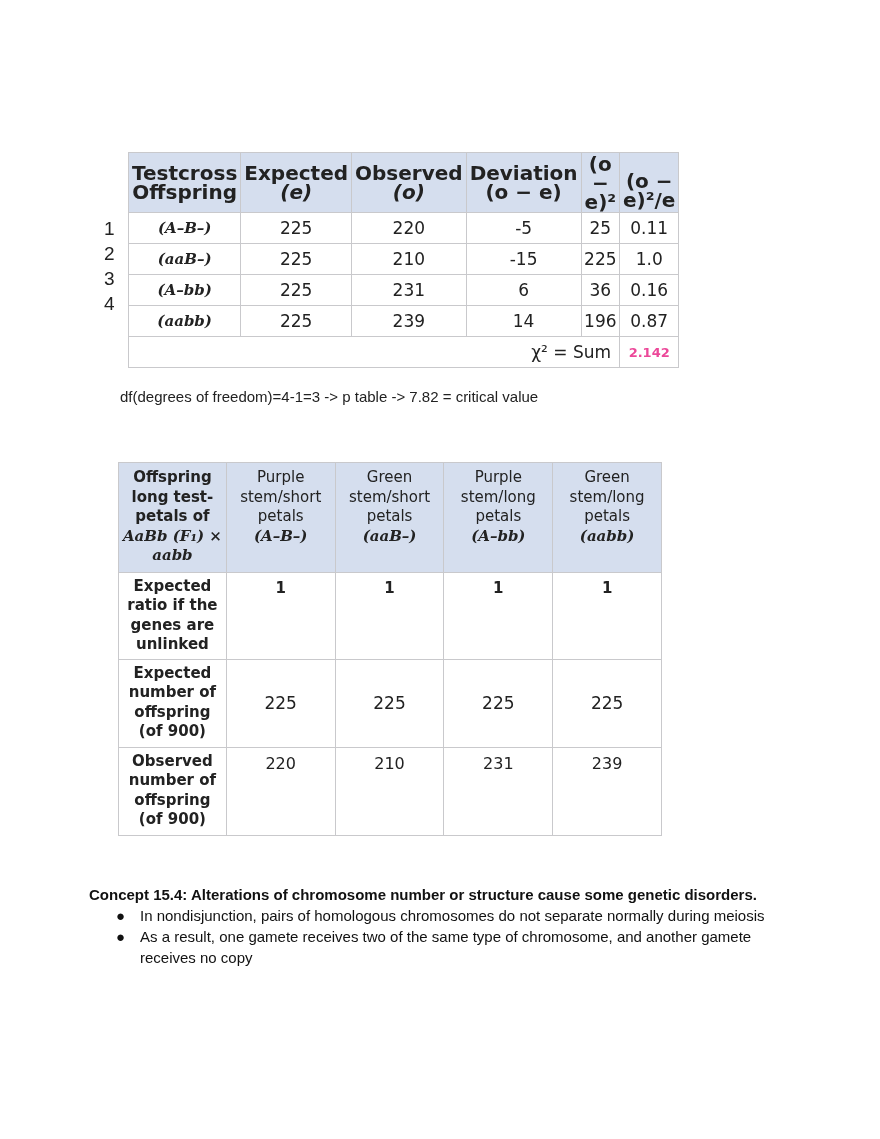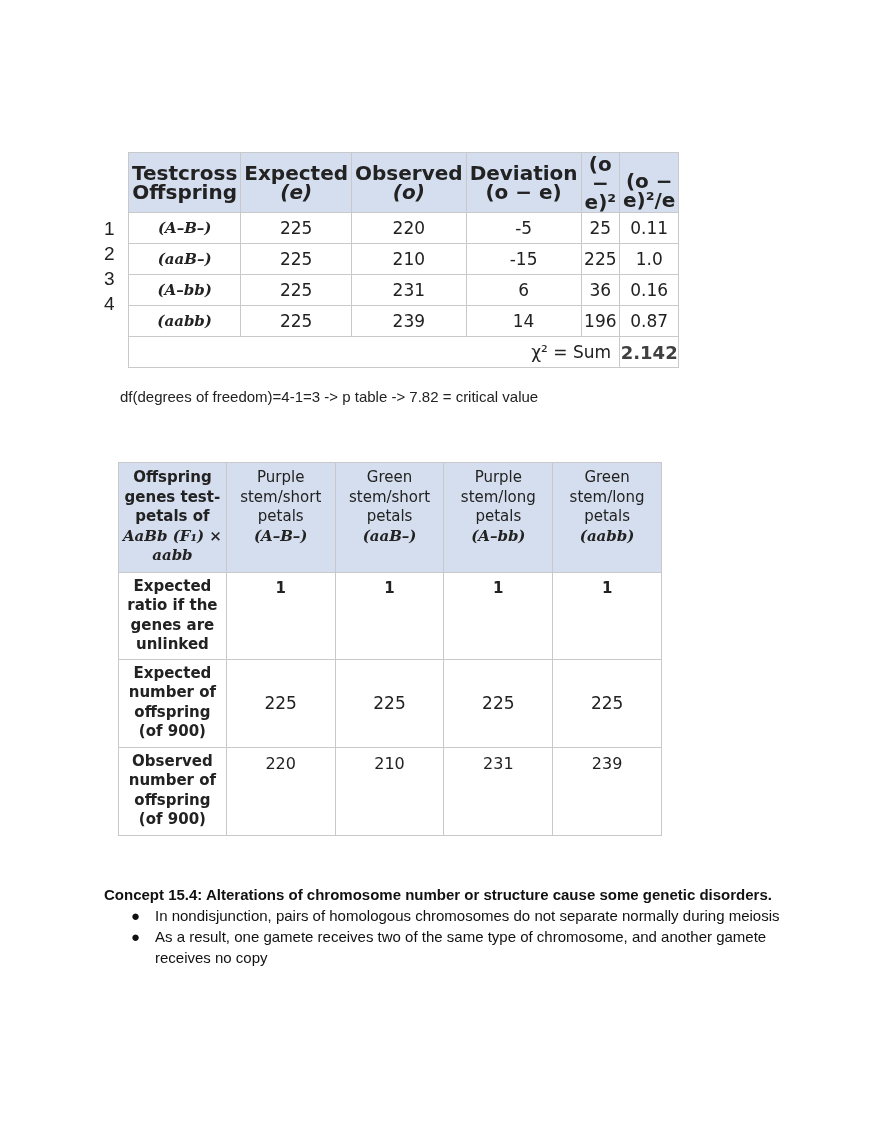--- a/index.html
+++ b/index.html
@@ -11,21 +11,21 @@
   .rownums div { height: 25px; }
 
   table { border-collapse: collapse; }
   .t1 { position: absolute; left: 128px; top: 152px; width: 546px; font-family: "DejaVu Sans", sans-serif; }
   .t1 th, .t1 td { border: 1.5px solid #c9c9cc; text-align: center; }
   .t1 th { background: #d5deee; font-weight: bold; font-size: 20px; line-height: 19px; height: 52px; color: #222; padding: 2px 3px; }
   .t1 td { height: 31px; font-size: 17px; color: #222; }
   .t1 td.geno { font-family: "DejaVu Serif", serif; font-style: italic; font-weight: bold; font-size: 15px; }
   .t1 tr.sum td { height: 31px; margin-left: 40px; }
   .t1 td.sumlabel { text-align: right; padding-right: 8px; font-size: 17px; }
-  .t1 td.sumval { color: #404040; font-weight: bold; font-size: 18px; }
+  .t1 td.sumval { color: #ec4899; font-weight: bold; font-size: 13px; }
   .t1 col.c1 { width: 97px; } .t1 col.c2 { width: 92px; } .t1 col.c3 { width: 97px; }
   .t1 col.c4 { width: 96px; } .t1 col.c5 { width: 75px; } .t1 col.c6 { width: 89px; }
 
   .df-line { position: absolute; left: 120px; top: 388px; font-size: 15px; color: #222; white-space: nowrap; }
 
   
   .t2 { position: absolute; left: 118px; top: 462px; width: 544px; font-family: "DejaVu Sans", sans-serif; }
   .t2 th, .t2 td { border: 1.5px solid #c9c9cc; text-align: center; vertical-align: top; }
   .t2 th { background: #d5deee; font-size: 15px; line-height: 19.5px; font-weight: normal; color: #222; padding: 5px 2px 6px; height: 108px; }
   .t2 th.rowhead-top { font-weight: bold; }
@@ -33,21 +33,21 @@
   .t2 td { font-size: 15px; color: #222; padding-top: 6px; }
   .t2 td.rowhead { font-weight: bold; line-height: 19.5px; padding: 4px 2px; }
   .t2 tr.r1 td { height: 87px; }
   .t2 tr.r2 td { height: 88px; }
   .t2 tr.r2 td.val { vertical-align: middle; font-size: 17px; padding-top: 0; }
   .t2 tr.r3 td { height: 88px; }
   .t2 tr.r3 td.val { font-size: 16px; }
   .t2 col.h { width: 108px; } .t2 col.d { width: 109px; }
 
   
-  .notes { position: absolute; left: 104px; top: 884px; width: 680px; font-size: 15px; line-height: 21px; color: #111; }
+  .notes { position: absolute; left: 89px; top: 884px; width: 680px; font-size: 15px; line-height: 21px; color: #111; }
   .notes .bold { font-weight: bold; }
   .notes ul { list-style: none; margin-top: 0; }
   .notes li { position: relative; padding-left: 51px; }
   .notes li .bullet { position: absolute; left: 27px; top: 0; font-size: 15px; }
 </style>
 </head>
 <body>
 
 <div class="rownums">
   <div>1</div>
@@ -122,21 +122,21 @@
       <col class="h">
       <col class="d">
       <col class="d">
       <col class="d">
       <col class="d">
     </colgroup>
   <thead>
     <tr>
       <th class="rowhead-top">
         <span>Offspring</span><br>
-        <span>genes test-</span><br>
+        <span>long test-</span><br>
         <span>petals of</span><br>
         <span class="g">AaBb (F₁) ×</span><br>
         <span class="g">aabb</span>
       </th>
       <th>
         <span>Purple</span><br>
         <span>stem/short</span><br>
         <span>petals</span><br>
         <span class="geno">(A–B–)</span>
       </th>

